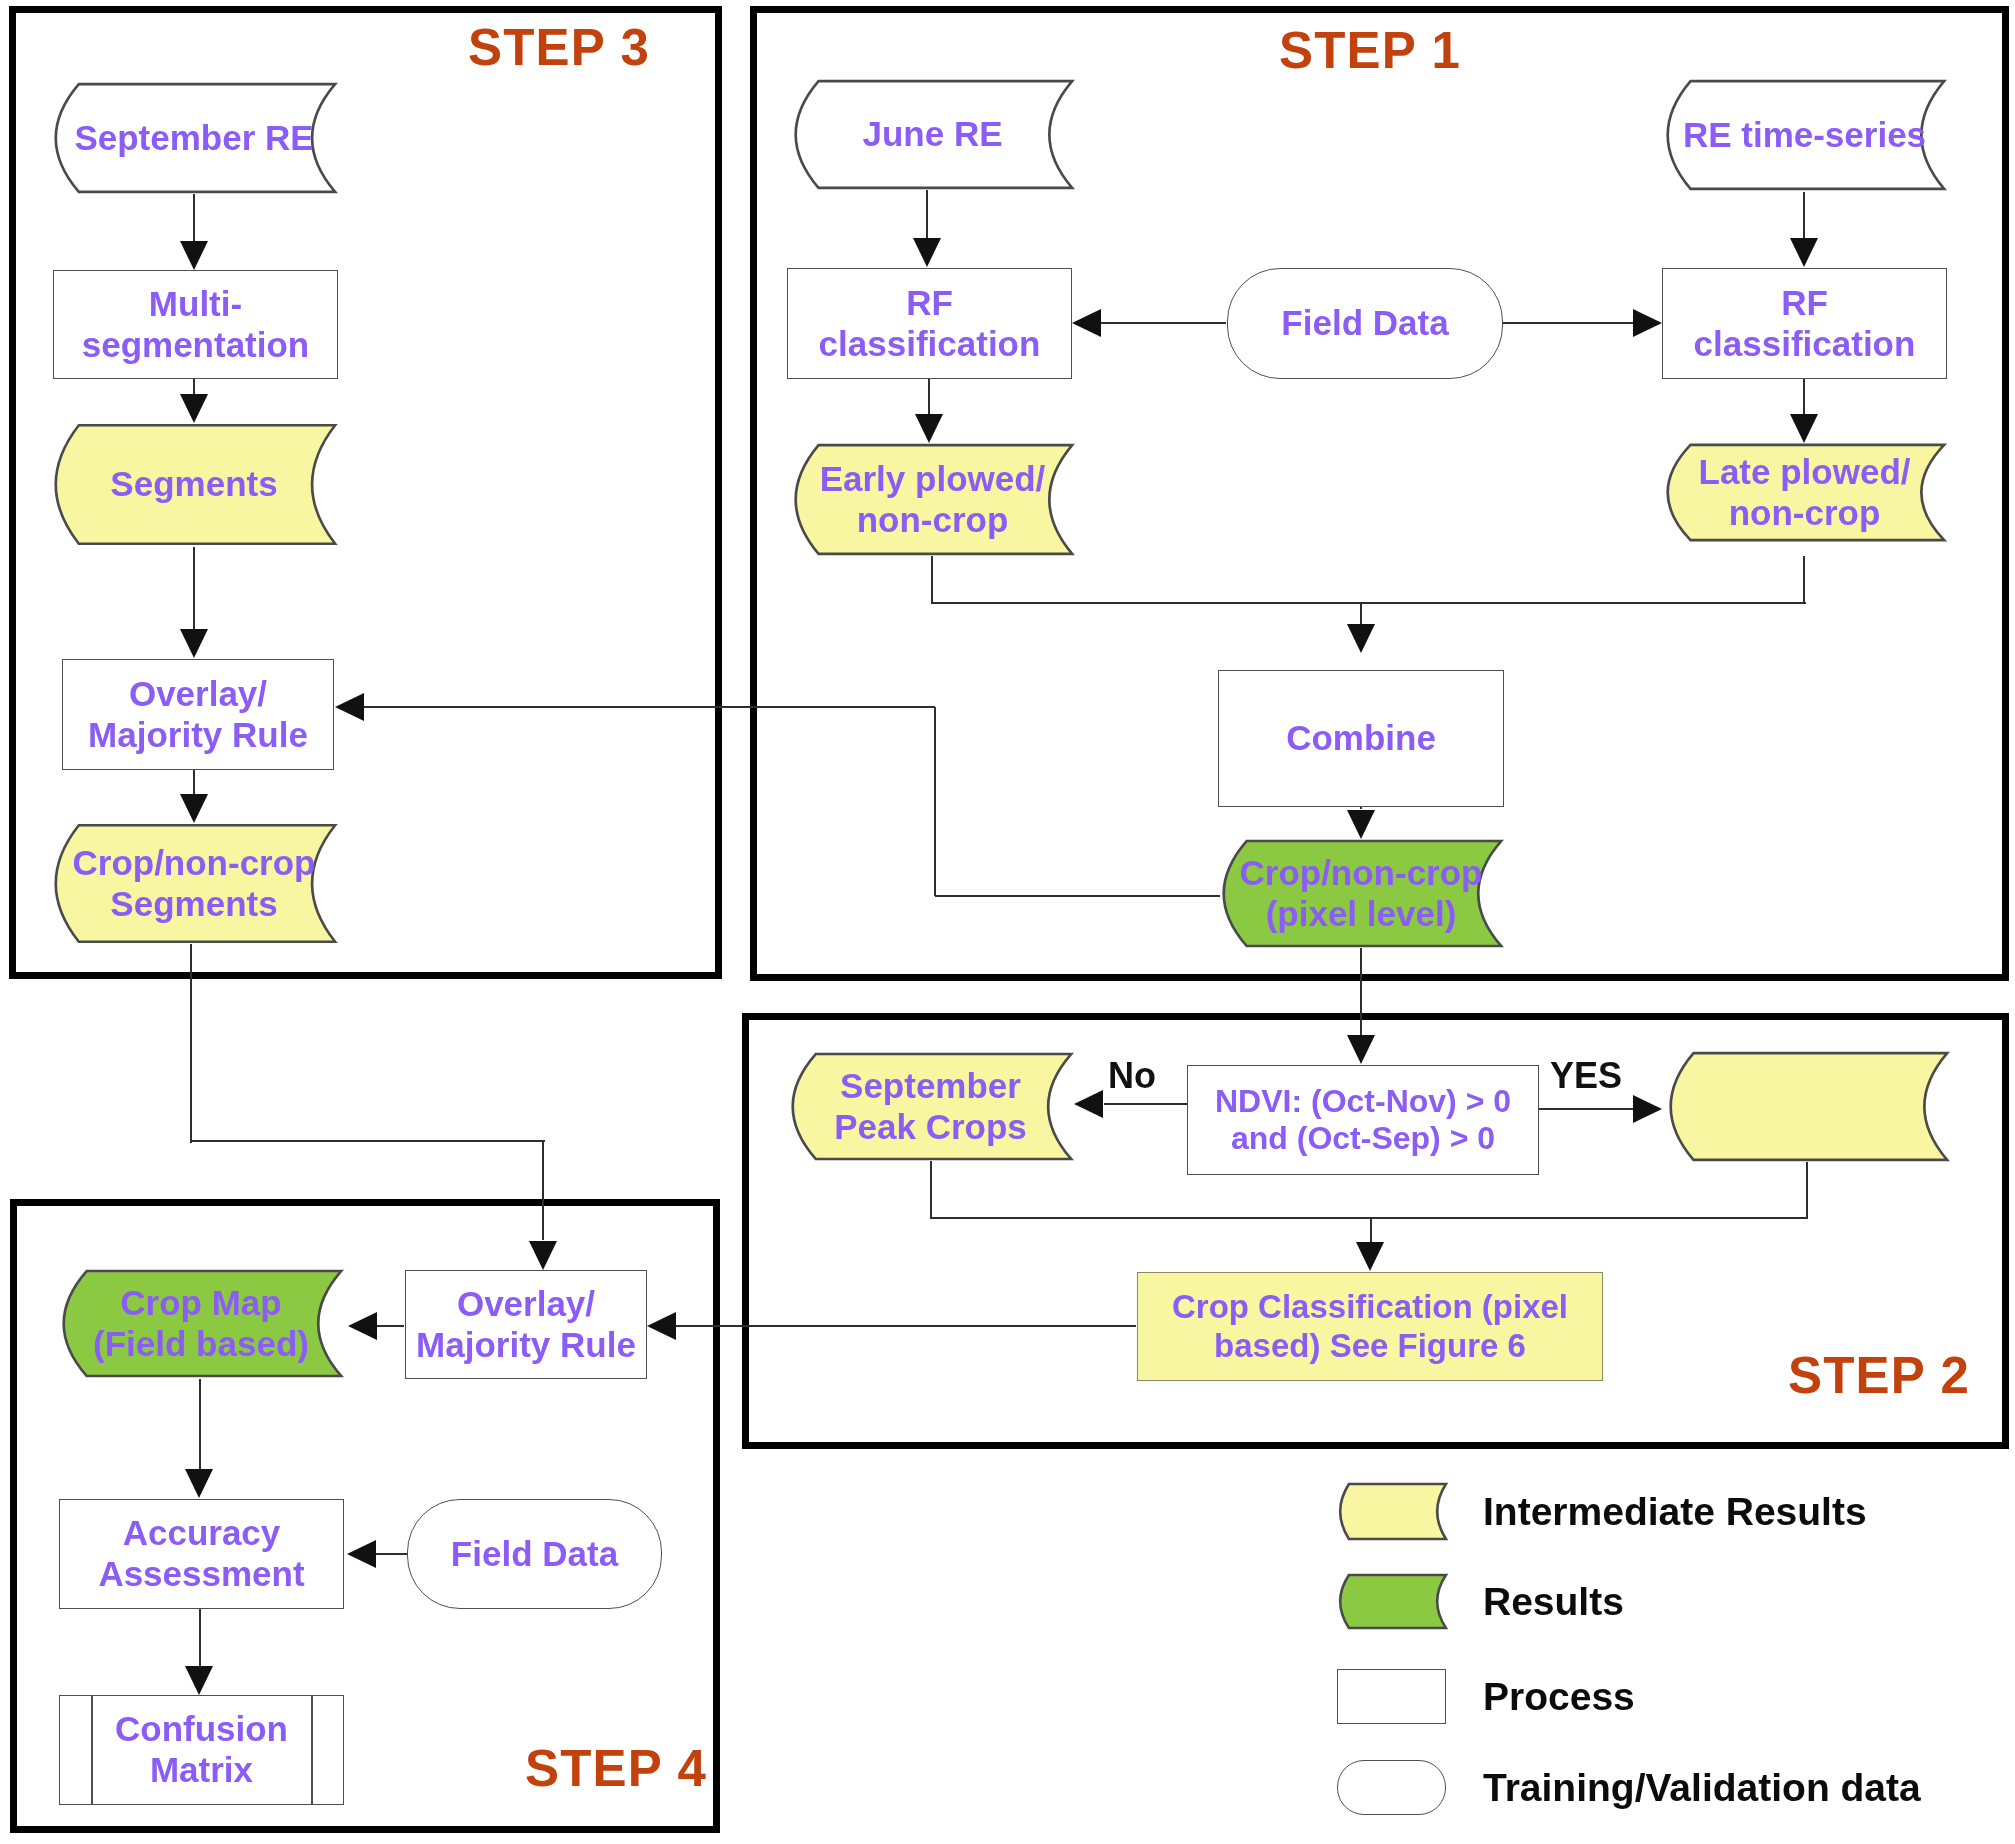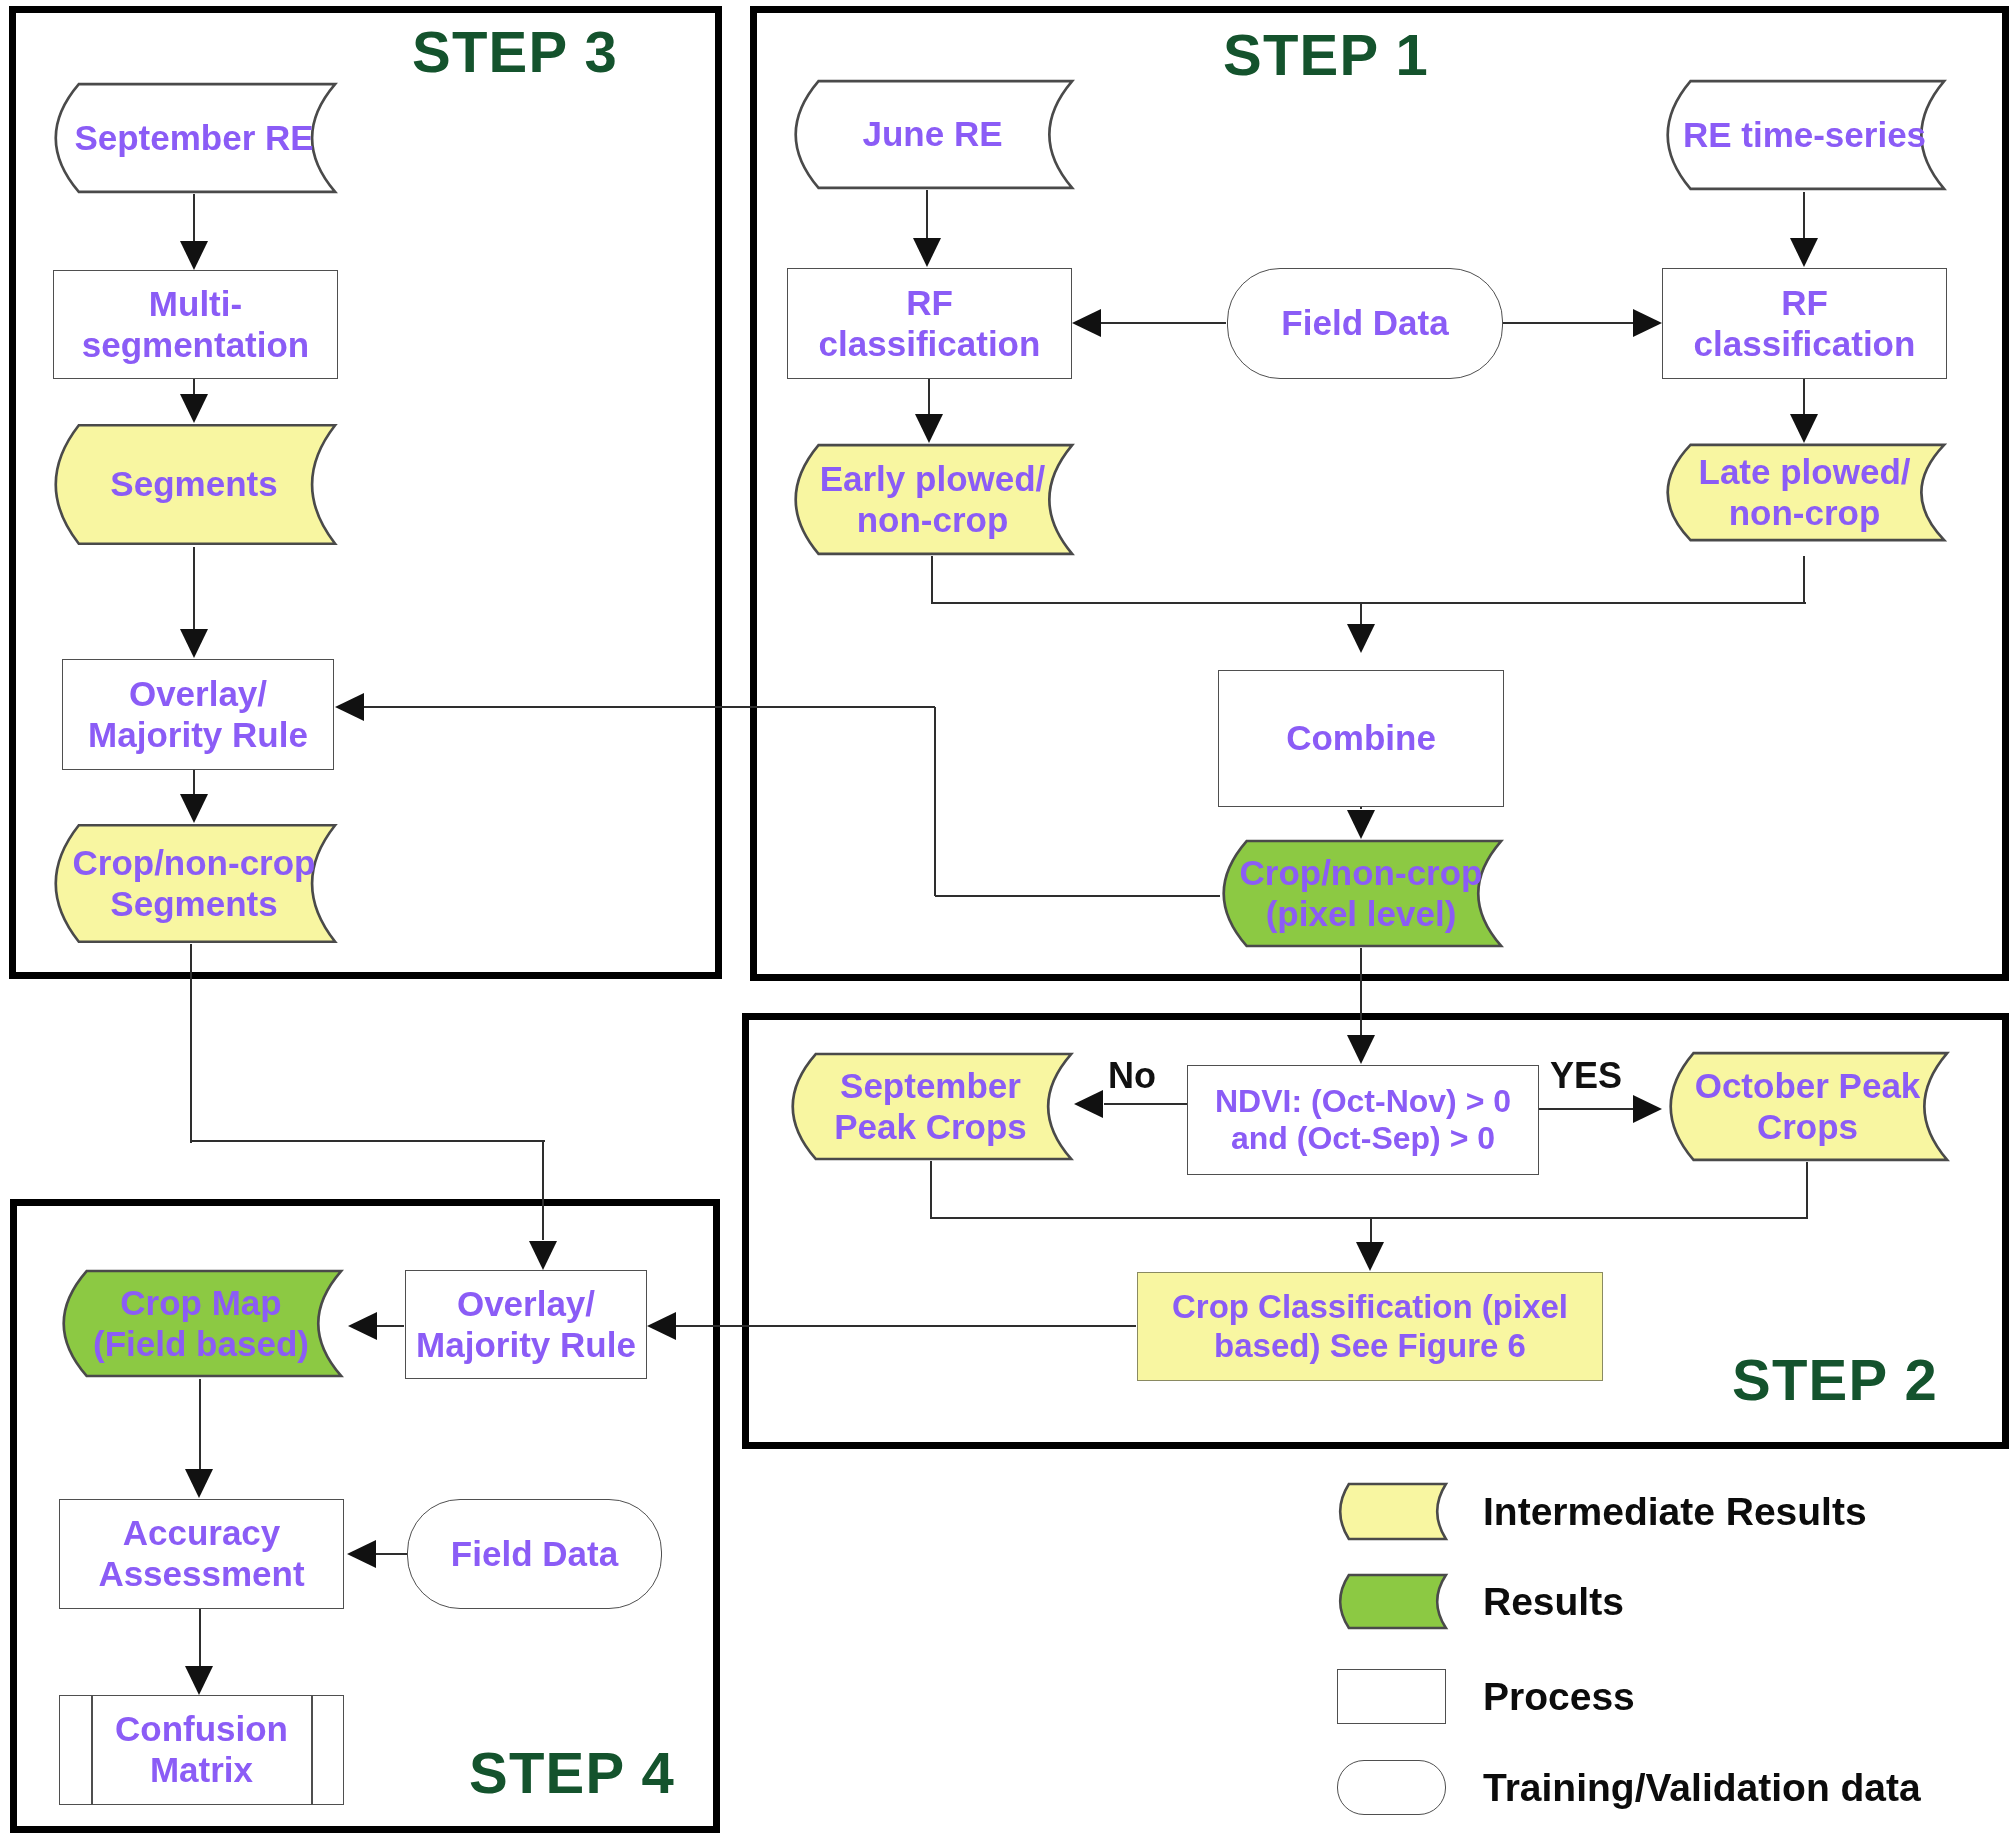--- a/index.html
+++ b/index.html
@@ -1,20 +1,20 @@
 <!DOCTYPE html>
 <html style="font-size:9.4px"><head>
 <meta charset="utf-8">
 <style>
   html,body{margin:0;padding:0;background:#fff;}
   #stage{position:relative;width:2015px;height:1844px;background:#ffffff;
          font-family:"Liberation Sans","DejaVu Sans",sans-serif;overflow:hidden;}
   
   .stepbox{position:absolute;border:7.6px solid #000;background:transparent;box-sizing:border-box;}
-  .steplabel{position:absolute;font-weight:bold;font-size:58px;color:#14532d;text-align:left;letter-spacing:1.2px;}
+  .steplabel{position:absolute;font-weight:bold;font-size:51px;color:#c2410c;text-align:center;letter-spacing:1.2px;}
   
   .node{position:absolute;display:flex;align-items:center;justify-content:center;text-align:center;box-sizing:border-box;}
   .nodetext{position:relative;white-space:pre-line;font-weight:bold;font-size:35px;line-height:1.16;color:#8b5cf6;z-index:2;}
   .f54 .nodetext{font-size:32px;}
   .f56 .nodetext{font-size:33px;}
   
   .rect{border:1.8px solid #4f4f4f;background:#fff;}
   .yellowrect{border:1.8px solid #8a8a62;background:#F8F6A1;}
   
   .oval{border:1.8px solid #4f4f4f;background:#fff;border-radius:53px;}
@@ -208,22 +208,20 @@
     <svg class="ds" viewBox="0 0 200 80" preserveAspectRatio="none">
         <path d="M 20 1.5 L 198 1.5 Q 166 40 198 78.5 L 20 78.5 Q -12 40 20 1.5 Z"></path>
       </svg>
     <div class="nodetext">September
 Peak Crops</div>
   </div>
   <div class="node yellow" style="left:1665px;top:1051px;width:285px;height:111px;">
     <svg class="ds" viewBox="0 0 200 80" preserveAspectRatio="none">
         <path d="M 20 1.5 L 198 1.5 Q 166 40 198 78.5 L 20 78.5 Q -12 40 20 1.5 Z"></path>
       </svg>
-    <div class="nodetext">October Peak
-Crops</div>
   </div>
   <div class="node yellowrect f56" style="left:1137px;top:1272px;width:466px;height:109px;">
     <div class="nodetext">Crop Classification (pixel
 based) See Figure 6</div>
   </div>
 
   <div class="node rect" style="left:405px;top:1270px;width:242px;height:109px;">
     <div class="nodetext">Overlay/
 Majority Rule</div>
   </div>

